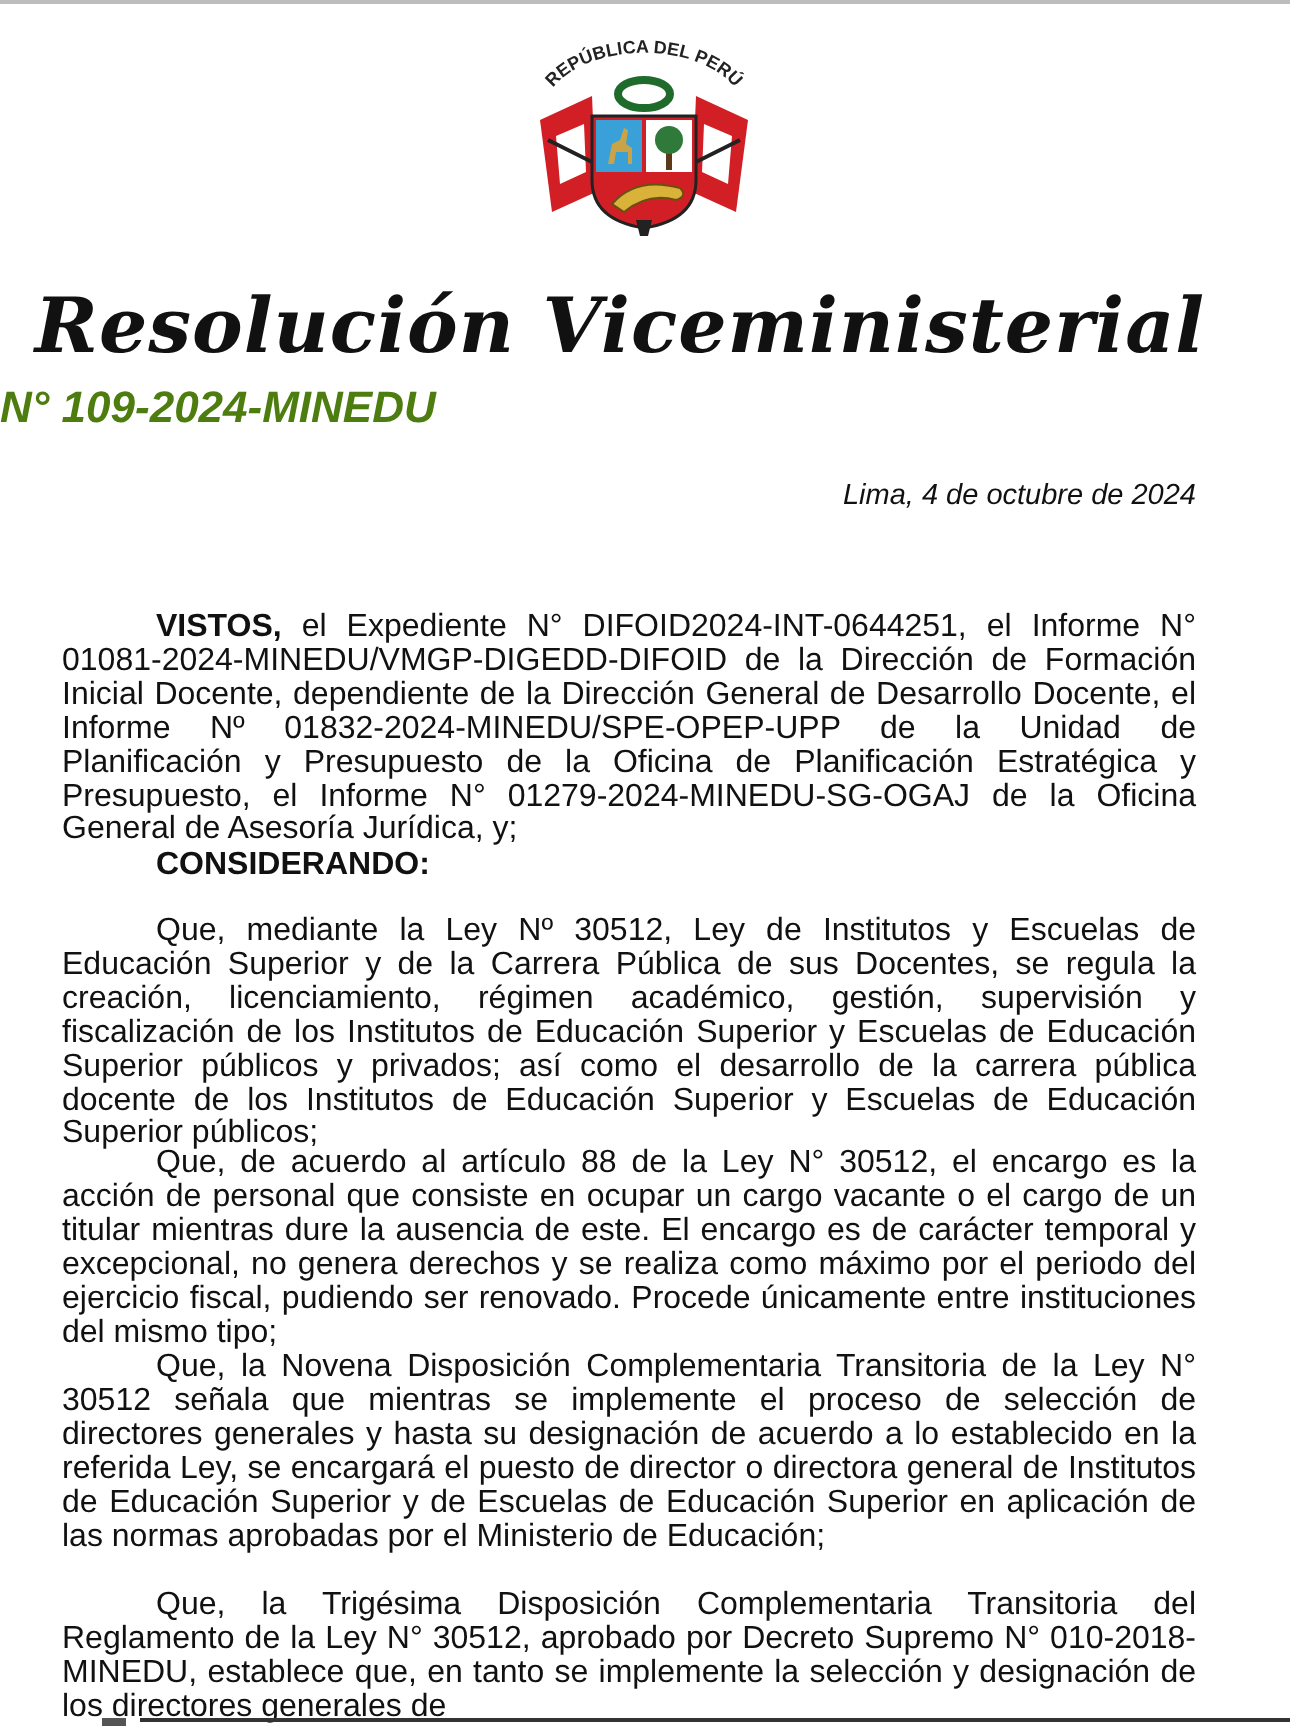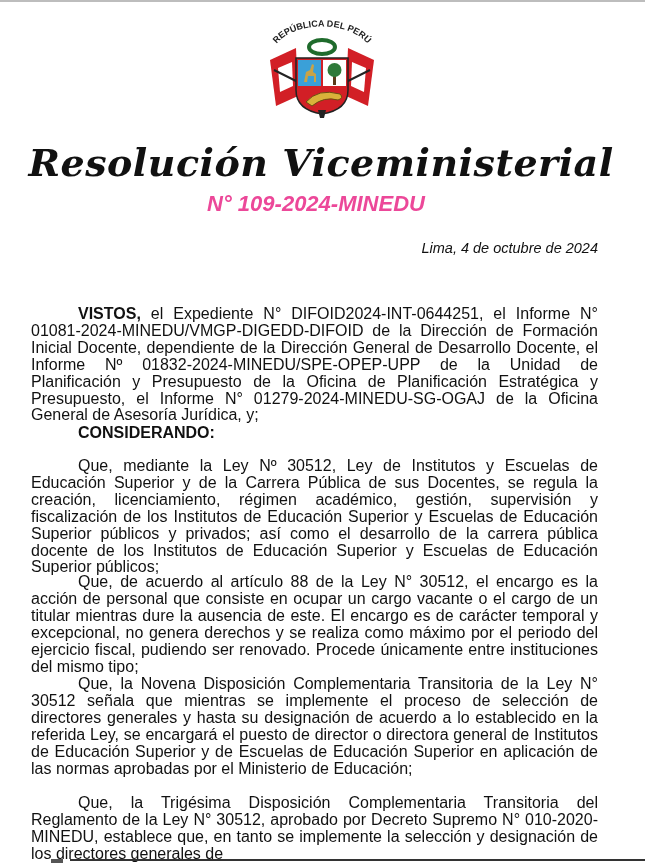--- a/index.html
+++ b/index.html
@@ -10,26 +10,26 @@
     .top-rule { position: absolute; left: 0; top: 0; width: 645px; height: 2px; background: #bdbdbd; }
     .crest {
       position: absolute; left: 262px; top: 10px; width: 120px; height: 110px;
     }
     .crest-text {
       position: absolute; left: 0; top: 0; width: 120px; height: 40px;
     }
     .title {
       position: absolute; left: 0; top: 140px; width: 620px; text-align: center;
       font-family: "DejaVu Serif", serif; font-style: italic; font-weight: bold;
-      font-size: 38px; letter-spacing: 0.5px; color: #111; padding-left: 11px;
+      font-size: 38px; letter-spacing: 0.5px; color: #111;
     }
     .number {
-      position: absolute; left: 0; top: 191px; width: 632px; text-align: center;
+      position: absolute; left: 0; top: 191px; width: 632px; text-align: left;
       font-family: "Liberation Sans", sans-serif; font-style: italic; font-weight: bold;
-      font-size: 22px; color: #ec4899;
+      font-size: 22px; color: #4d7c0f;
     }
     .date {
       position: absolute; right: 47px; top: 240px;
       font-style: italic; font-size: 14.5px;
     }
     .body-text {
       position: absolute; left: 31px; width: 567px;
       font-size: 16px; line-height: 16.9px; text-align: justify;
       text-indent: 47px;
     }
@@ -84,16 +84,16 @@
 <div class="number">N° 109-2024-MINEDU</div>
 <div class="date">Lima, 4 de octubre de 2024</div>
 
 <div class="body-text" style="top:306px"><b>VISTOS,</b><span> el Expediente N° DIFOID2024-INT-0644251, el Informe N° 01081-2024-MINEDU/VMGP-DIGEDD-DIFOID de la Dirección de Formación Inicial Docente, dependiente de la Dirección General de Desarrollo Docente, el Informe Nº 01832-2024-MINEDU/SPE-OPEP-UPP de la Unidad de Planificación y Presupuesto de la Oficina de Planificación Estratégica y Presupuesto, el Informe N° 01279-2024-MINEDU-SG-OGAJ de la Oficina General de Asesoría Jurídica, y;</span></div>
 
 <div class="heading">CONSIDERANDO:</div>
 
 <div class="body-text" style="top:458px">Que, mediante la Ley Nº 30512, Ley de Institutos y Escuelas de Educación Superior y de la Carrera Pública de sus Docentes, se regula la creación, licenciamiento, régimen académico, gestión, supervisión y fiscalización de los Institutos de Educación Superior y Escuelas de Educación Superior públicos y privados; así como el desarrollo de la carrera pública docente de los Institutos de Educación Superior y Escuelas de Educación Superior públicos;</div>
 <div class="body-text" style="top:574px">Que, de acuerdo al artículo 88 de la Ley N° 30512, el encargo es la acción de personal que consiste en ocupar un cargo vacante o el cargo de un titular mientras dure la ausencia de este. El encargo es de carácter temporal y excepcional, no genera derechos y se realiza como máximo por el periodo del ejercicio fiscal, pudiendo ser renovado. Procede únicamente entre instituciones del mismo tipo;</div>
 <div class="body-text" style="top:676px">Que, la Novena Disposición Complementaria Transitoria de la Ley N° 30512 señala que mientras se implemente el proceso de selección de directores generales y hasta su designación de acuerdo a lo establecido en la referida Ley, se encargará el puesto de director o directora general de Institutos de Educación Superior y de Escuelas de Educación Superior en aplicación de las normas aprobadas por el Ministerio de Educación;</div>
-<div class="body-text" style="top:795px">Que, la Trigésima Disposición Complementaria Transitoria del Reglamento de la Ley N° 30512, aprobado por Decreto Supremo N° 010-2020-MINEDU, establece que, en tanto se implemente la selección y designación de los directores generales de</div>
+<div class="body-text" style="top:795px">Que, la Trigésima Disposición Complementaria Transitoria del Reglamento de la Ley N° 30512, aprobado por Decreto Supremo N° 010-2018-MINEDU, establece que, en tanto se implemente la selección y designación de los directores generales de</div>
 
 <div class="footer-mark"></div>
 <div class="footer-line"></div>
 
 </body></html>

